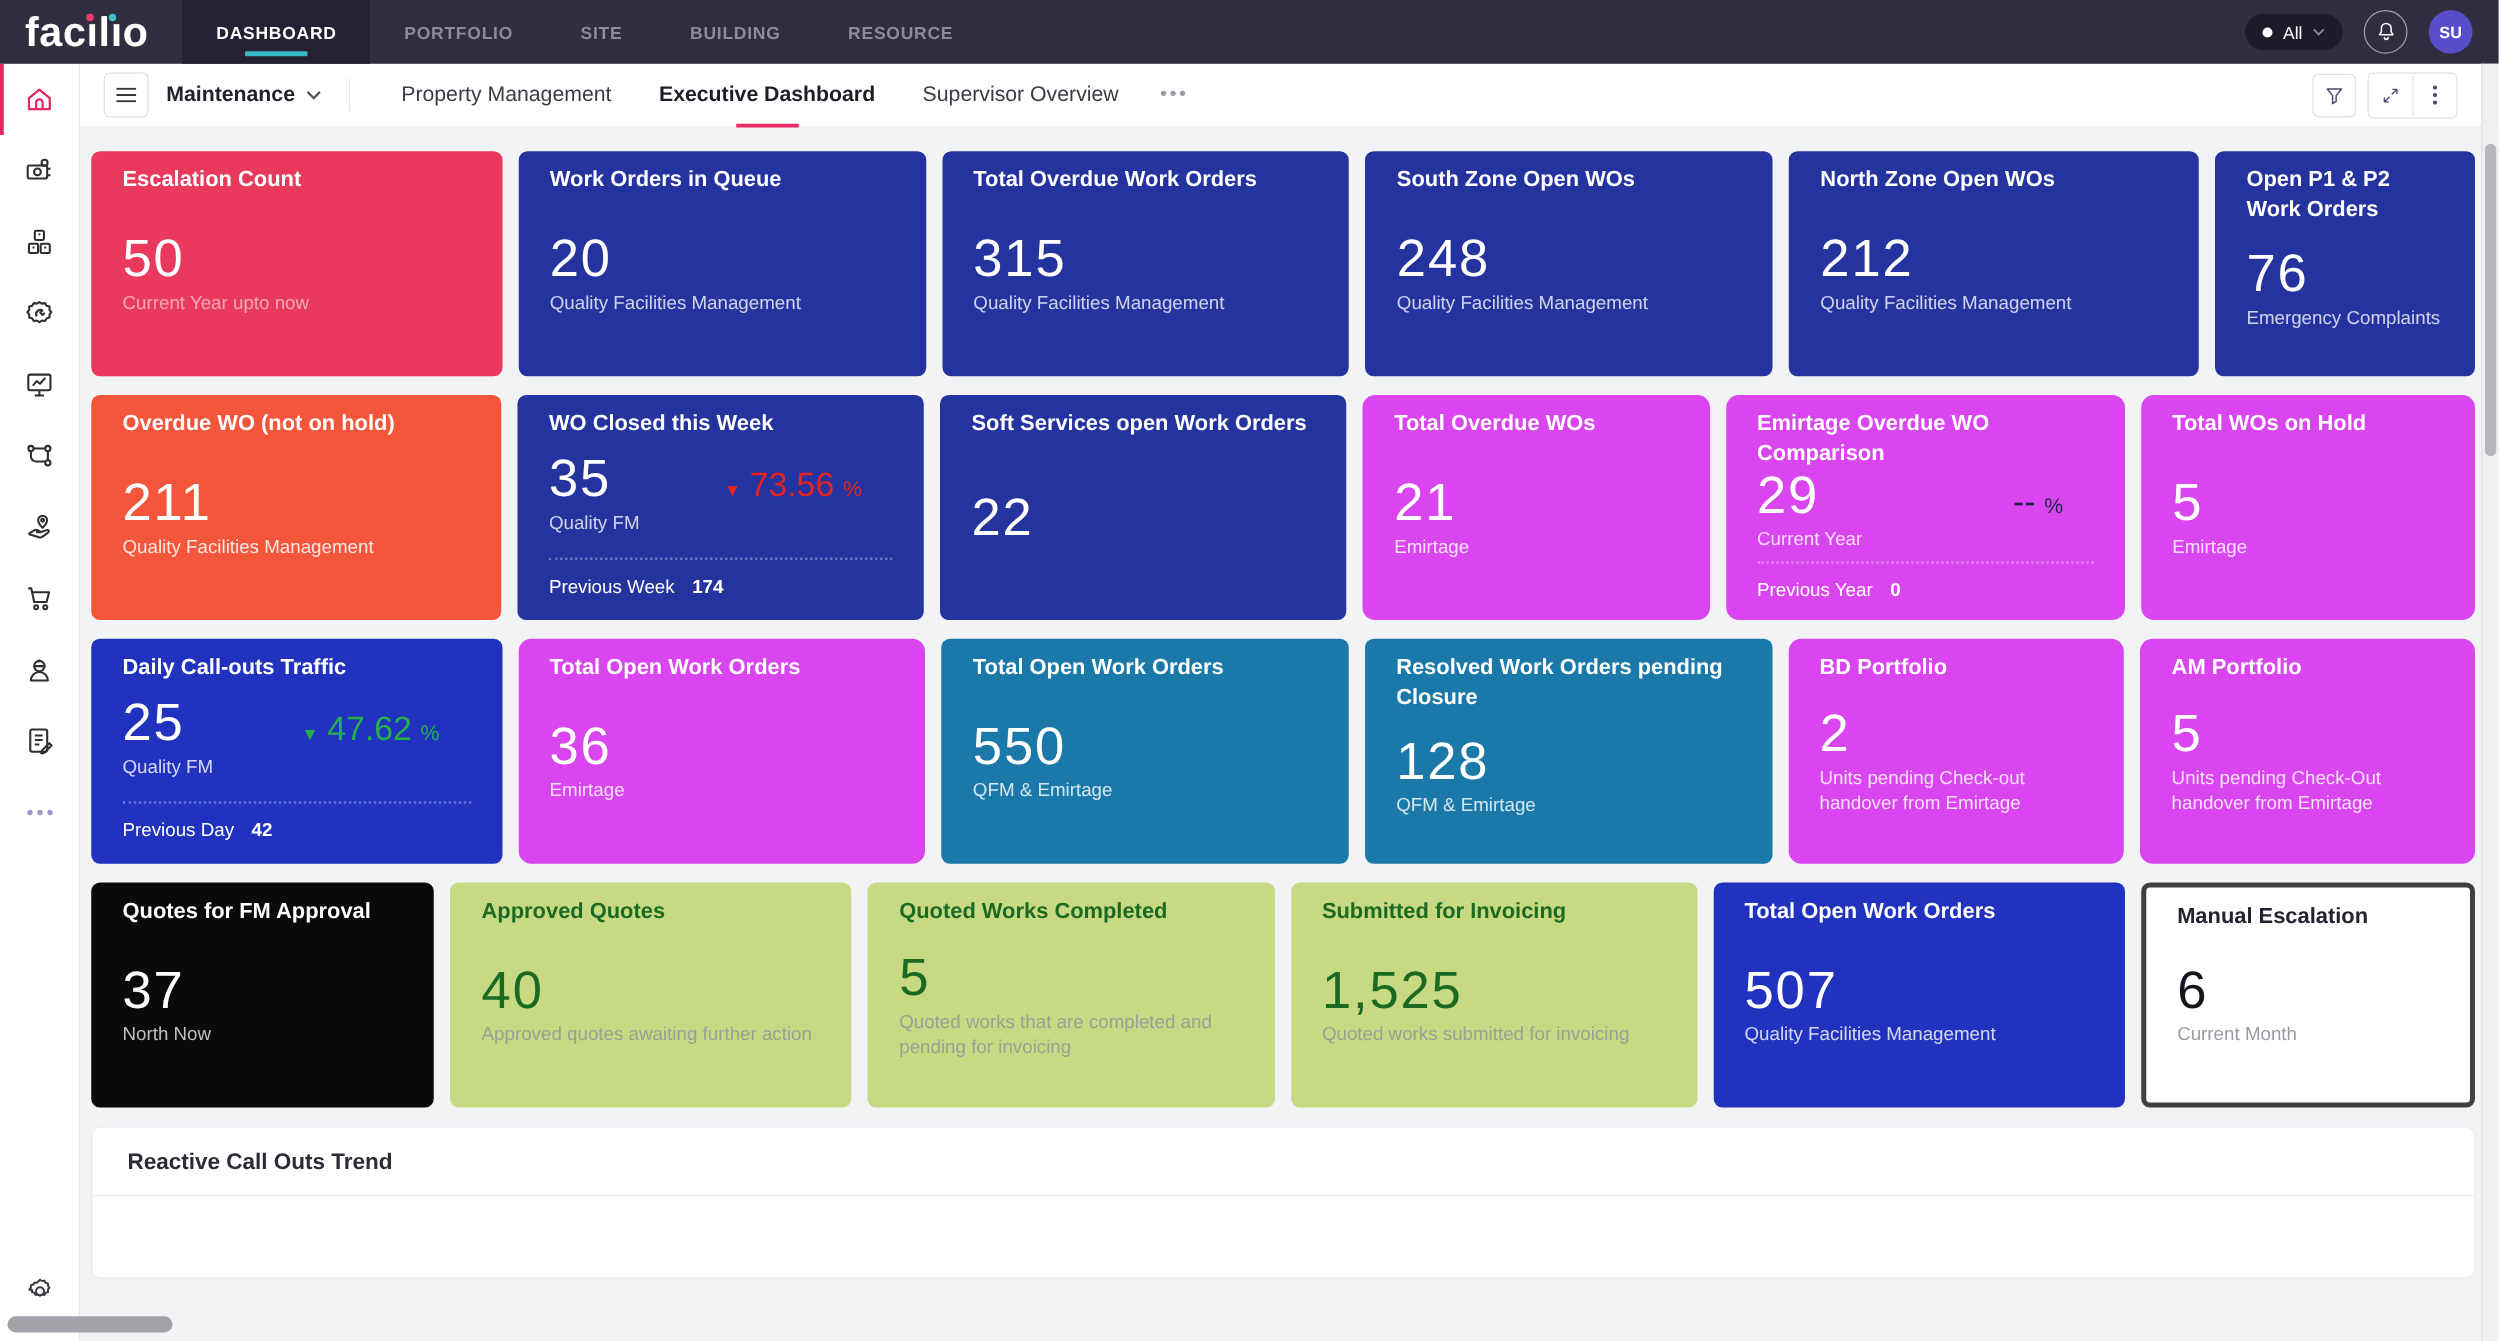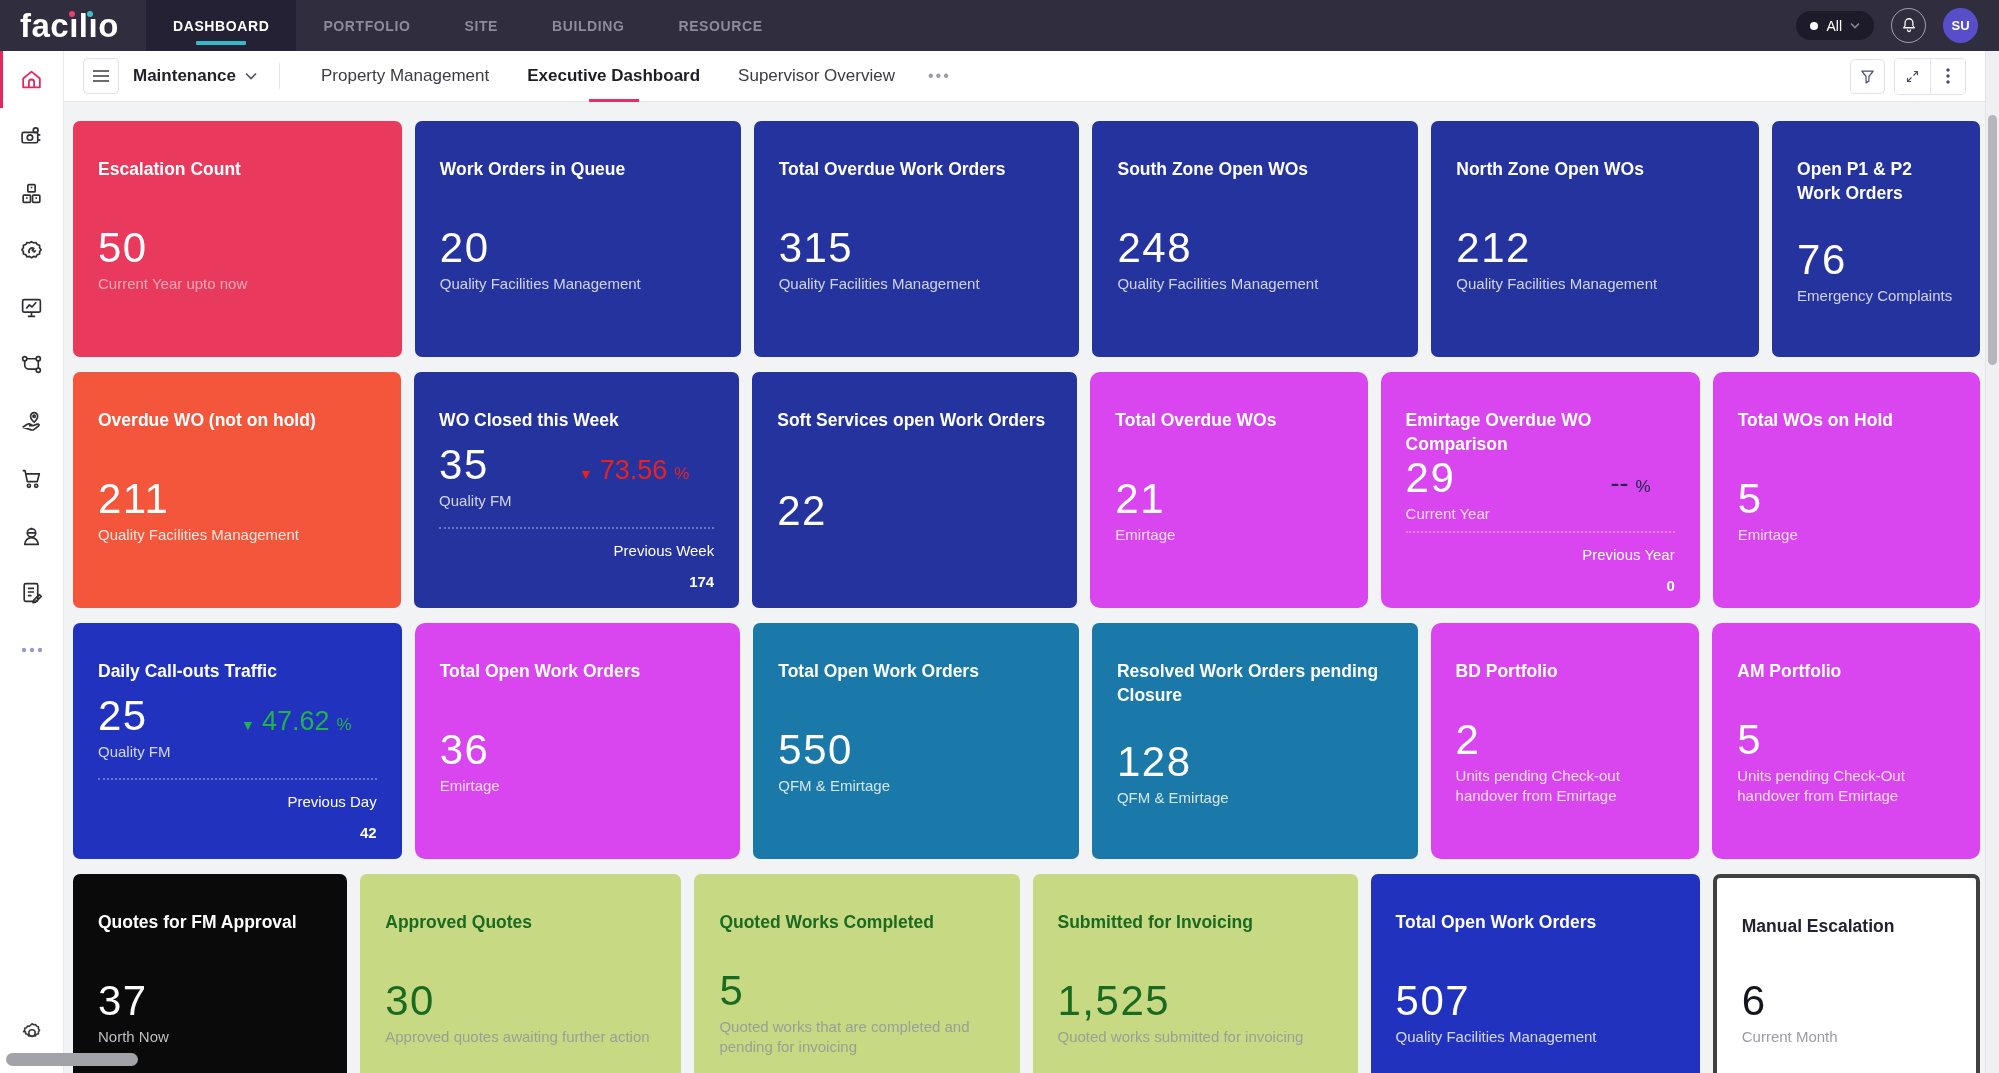--- a/index.html
+++ b/index.html
@@ -44,30 +44,30 @@
   .tb-more{color:#9a99a4;font-size:16px;letter-spacing:2px;padding:0 14px;cursor:pointer;}
   .tb-right{margin-left:auto;display:flex;align-items:center;gap:9px;padding-right:14px;}
   .tb-btn{width:35px;height:35px;border:1px solid #e0e0e6;border-radius:5px;background:#fff;display:flex;align-items:center;justify-content:center;color:#4c4b6e;cursor:pointer;box-sizing:border-box;}
   .tb-group{display:flex;border:1px solid #e0e0e6;border-radius:5px;overflow:hidden;}
   .tb-group .tb-btn{border:none;border-radius:0;}
   .tb-group .tb-btn + .tb-btn{border-left:1px solid #e6e6ea;}
   
   .content{position:absolute;top:102px;left:64px;right:0;bottom:0;overflow:hidden;}
   .grid-wrap{position:absolute;left:9px;top:19px;width:1907px;}
   .card-row{display:grid;gap:13px;margin-bottom:15px;}
-  .card{height:236px;border-radius:7px;padding:37px 25px 18px;display:flex;flex-direction:column;box-sizing:border-box;cursor:pointer;}
+  .card{height:180px;border-radius:7px;padding:11px 25px 18px;display:flex;flex-direction:column;box-sizing:border-box;cursor:pointer;}
   .card-title{font-size:17.5px;font-weight:bold;line-height:1.35;}
   .card-mid{margin:auto 0;}
   .value-row{display:flex;align-items:baseline;}
   .card-value{font-size:42px;font-weight:500;letter-spacing:1.5px;line-height:1.05;}
   .trend{margin-left:auto;margin-right:9%;font-size:27px;display:flex;align-items:baseline;gap:7px;}
   .trend-arrow{font-size:14px;}
   .trend-unit{font-size:17px;}
   .card-sub{font-size:15px;margin-top:4px;line-height:1.35;}
-  .card-footer{display:flex;align-items:flex-end;gap:14px;font-size:15px;border-top:2px dotted rgba(255,255,255,.32);padding-top:13px;margin-top:6px;flex-direction:column;}
+  .card-footer{display:flex;align-items:flex-end;gap:14px;font-size:15px;border-top:2px dotted rgba(255,255,255,.32);padding-top:13px;margin-top:6px;}
   .card-footer .fv{font-weight:bold;}
   
   .theme-pink{background:#e93a5d;color:#fff;}      .theme-pink .card-sub{color:rgba(255,255,255,.55);}
   .theme-blue{background:#24339e;color:#fff;}      .theme-blue .card-sub{color:rgba(255,255,255,.78);}
   .theme-blueBright{background:#2133be;color:#fff;}.theme-blueBright .card-sub{color:rgba(255,255,255,.8);}
   .theme-orange{background:#f4563b;color:#fff;}    .theme-orange .card-sub{color:rgba(255,255,255,.85);}
   .theme-red{background:#d946ef;color:#fff;border-radius:10px;}       .theme-red .card-sub{color:rgba(255,255,255,.82);}
   .theme-teal{background:#1a79a8;color:#fff;}      .theme-teal .card-sub{color:rgba(255,255,255,.82);}
   .theme-lime{background:#c8d983;color:#1a6b21;}   .theme-lime .card-sub{color:#97a295;}
   .theme-black{background:#0a0a0a;color:#fff;}     .theme-black .card-sub{color:#bfbfc4;}
@@ -446,21 +446,21 @@
               <div class="value-row">
                 <span class="card-value">37</span>
               </div>
               <div class="card-sub">North Now</div>
             </div>
           </div>
           <div class="card theme-lime">
             <div class="card-title">Approved Quotes</div>
             <div class="card-mid">
               <div class="value-row">
-                <span class="card-value">30</span>
+                <span class="card-value">40</span>
               </div>
               <div class="card-sub">Approved quotes awaiting further action</div>
             </div>
           </div>
           <div class="card theme-lime">
             <div class="card-title">Quoted Works Completed</div>
             <div class="card-mid">
               <div class="value-row">
                 <span class="card-value">5</span>
               </div>

